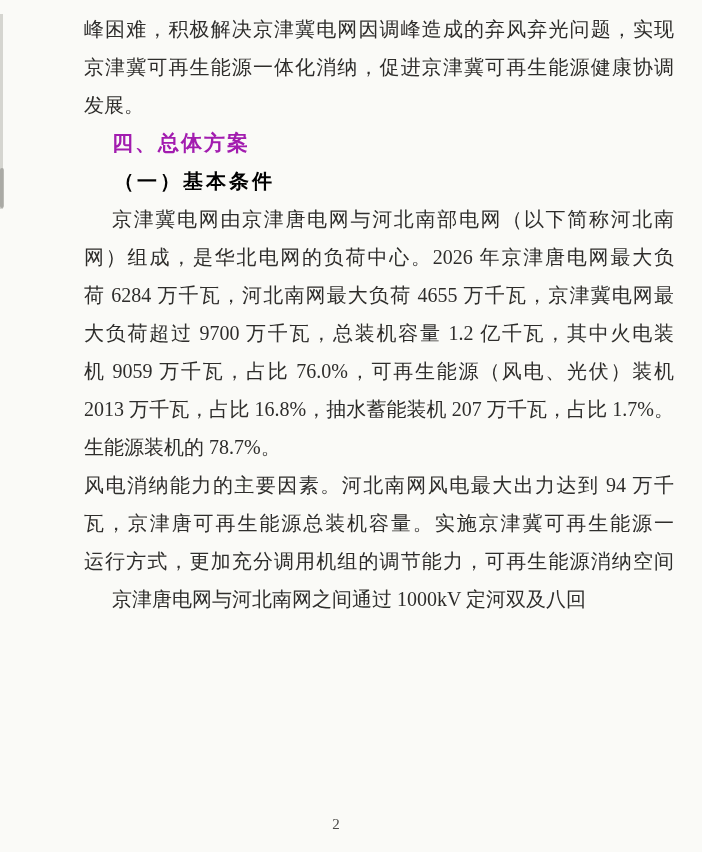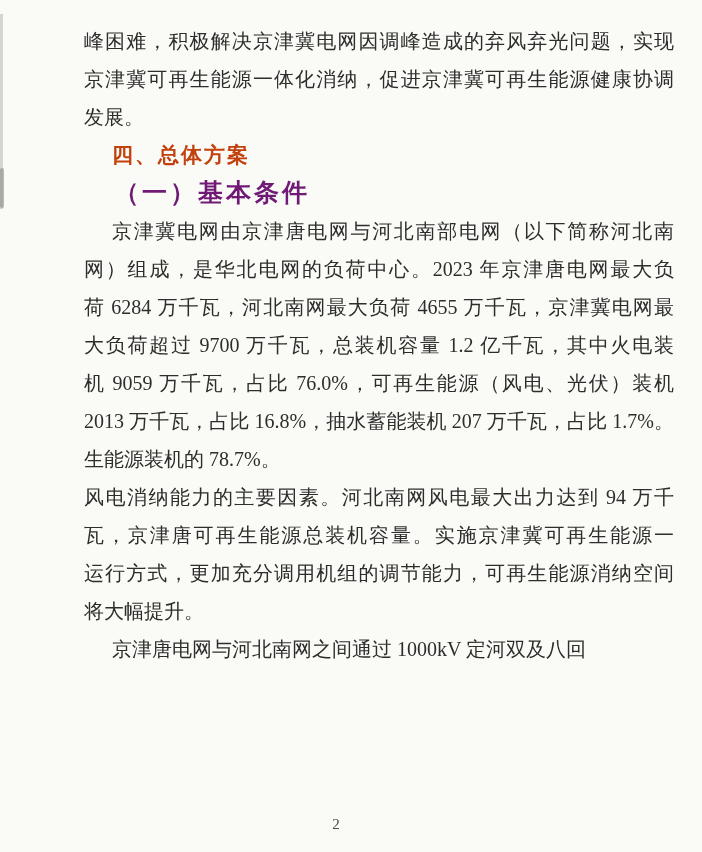--- a/index.html
+++ b/index.html
@@ -26,21 +26,21 @@
   }
   .artifact-smudge {
     position: absolute;
     left: 0; top: 168px;
     width: 4px; height: 40px;
     background: rgba(135,135,130,0.55);
     border-radius: 2px;
   }
   .text-block {
     position: absolute;
-    top: 22px;
+    top: 10px;
     left: 84px;
     width: 590px;
   }
   .ln {
     height: 38px;
     line-height: 38px;
     font-size: 20px;
     overflow: hidden;
     text-align: justify;
     text-align-last: justify;
@@ -52,31 +52,31 @@
   .ln.ind {
     text-indent: 28px;
   }
   .heading {
     height: 38px;
     line-height: 38px;
     padding-left: 28px;
     font-family: "Liberation Sans", "DejaVu Sans", sans-serif;
     font-size: 21px;
     font-weight: 700;
-    color: #c2410c;
+    color: #a21caf;
     letter-spacing: 2px;
   }
   .subheading {
     height: 38px;
     line-height: 38px;
     padding-left: 30px;
-    font-family: Liberation Serif, serif;
-    font-size: 25px;
+    font-family: Liberation Sans, sans-serif;
+    font-size: 20px;
     font-weight: 700;
-    color: #701a75;
+    color: #000000;
     letter-spacing: 3px;
   }
   .page-number {
     position: absolute;
     left: 0;
     right: 30px;
     top: 816px;
     text-align: center;
     font-size: 15px;
     color: #4a4a48;
@@ -95,31 +95,30 @@
 
     <div class="ln">峰困难，积极解决京津冀电网因调峰造成的弃风弃光问题，实现</div>
     <div class="ln">京津冀可再生能源一体化消纳，促进京津冀可再生能源健康协调</div>
     <div class="ln last">发展。</div>
 
     <div class="heading">四、总体方案</div>
 
     <div class="subheading">（一）基本条件</div>
 
     <div class="ln ind">京津冀电网由京津唐电网与河北南部电网（以下简称河北南</div>
-    <div class="ln">网）组成，是华北电网的负荷中心。2023 年京津唐电网最大负</div>
+    <div class="ln">网）组成，是华北电网的负荷中心。2026 年京津唐电网最大负</div>
     <div class="ln">荷 6284 万千瓦，河北南网最大负荷 4655 万千瓦，京津冀电网最</div>
     <div class="ln">大负荷超过 9700 万千瓦，总装机容量 1.2 亿千瓦，其中火电装</div>
     <div class="ln">机 9059 万千瓦，占比 76.0%，可再生能源（风电、光伏）装机</div>
     <div class="ln">2013 万千瓦，占比 16.8%，抽水蓄能装机 207 万千瓦，占比 1.7%。</div>
     <div class="ln last">生能源装机的 78.7%。</div>
 
     <div class="ln">风电消纳能力的主要因素。河北南网风电最大出力达到 94 万千</div>
     <div class="ln">瓦，京津唐可再生能源总装机容量。实施京津冀可再生能源一</div>
     <div class="ln">运行方式，更加充分调用机组的调节能力，可再生能源消纳空间</div>
-    <div class="ln last">将大幅提升。</div>
 
     <div class="ln last ind">京津唐电网与河北南网之间通过 1000kV 定河双及八回</div>
 
   </div>
 
   <div class="page-number">2</div>
 
 </div>
 
 </body></html>

